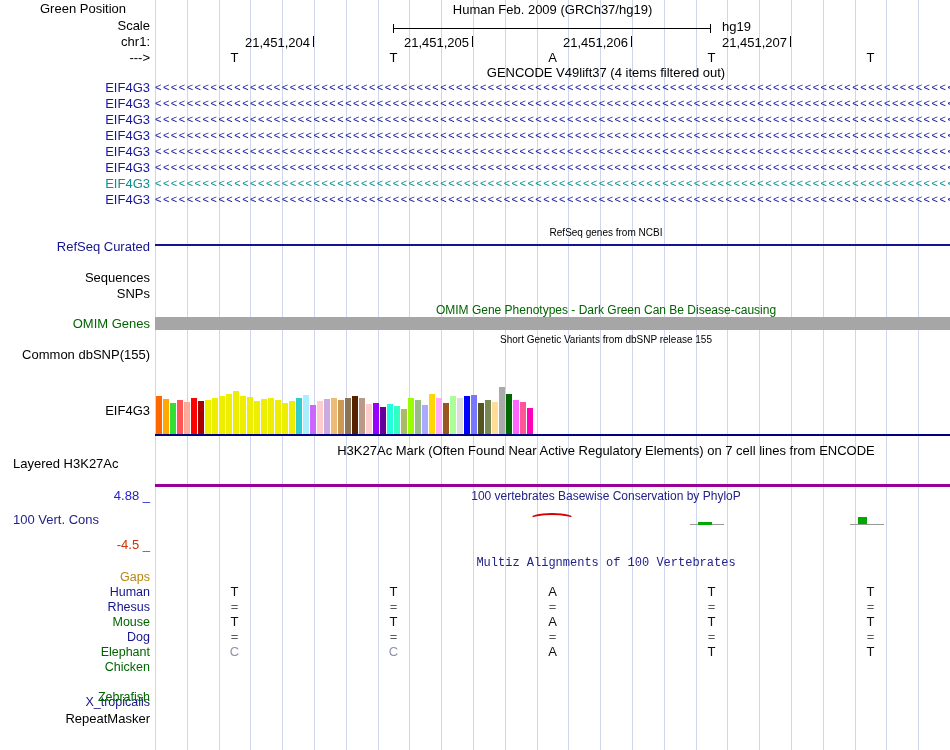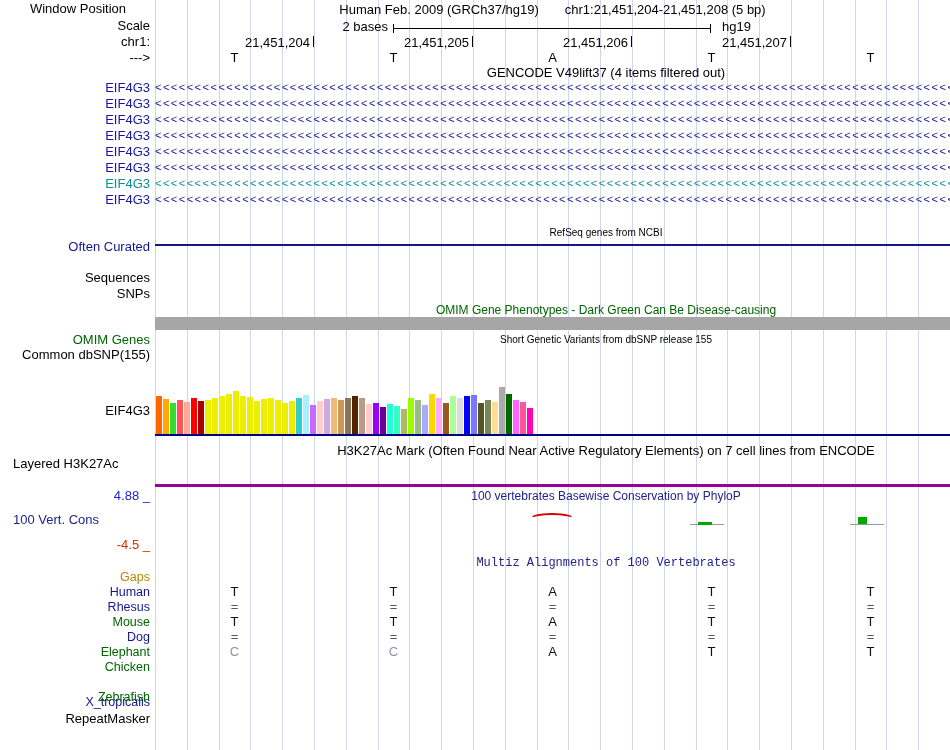--- a/index.html
+++ b/index.html
@@ -33,46 +33,44 @@
   .phylop-peak { position:absolute; left:529px; top:513px; width:46px; height:12px;
     border:2px solid transparent; border-radius:50%; }
   .abs { position:absolute; }
 </style>
 </head>
 <body>
 
 <div class="browser">
   <div class="grid"></div>
 
-  <div class="side-label" style="top:2px;width:126px">Window Position</div>
+  <div class="side-label" style="top:2px;width:126px">Green Position</div>
   <div class="header-line">
     <span>Human Feb. 2009 (GRCh37/hg19)</span>
-    <span>chr1:21,451,204-21,451,208 (5 bp)</span>
   </div>
 
   <div class="side-label" style="top:19px">Scale</div>
-  <div class="scale-text" style="top:19px">2 bases</div>
   <div class="scale-bar" style="top:24px;left:393px;width:318px"></div>
   <div class="abs" style="top:19px;left:722px">hg19</div>
 
   <div class="side-label" style="top:35px">chr1:</div>
   <div class="side-label" style="top:51px">---&gt;</div>
 
   <div class="center-title" style="top:66px">GENCODE V49lift37 (4 items filtered out)</div>
 
   <div class="center-title t10" style="top:227px">RefSeq genes from NCBI</div>
-  <div class="side-label" style="top: 240px; color: rgb(20, 20, 140);">Often Curated</div>
+  <div class="side-label" style="top: 240px; color: rgb(20, 20, 140);">RefSeq Curated</div>
   <div class="hline" style="top: 244px; height: 2px; background: rgb(20, 20, 140);"></div>
 
   <div class="side-label" style="top:271px">Sequences</div>
   <div class="side-label" style="top:287px">SNPs</div>
 
   <div class="center-title t12" style="top: 303px; color: rgb(0, 100, 0);">OMIM Gene Phenotypes - Dark Green Can Be Disease-causing</div>
   <div class="hline" style="top: 317px; height: 13px; background: rgb(166, 166, 166);"></div>
-  <div class="side-label" style="top: 333px; color: rgb(0, 100, 0);">OMIM Genes</div>
+  <div class="side-label" style="top: 317px; color: rgb(0, 100, 0);">OMIM Genes</div>
 
   <div class="center-title t10" style="top:334px">Short Genetic Variants from dbSNP release 155</div>
   <div class="side-label" style="top:348px">Common dbSNP(155)</div>
 
   <div class="side-label" style="top:404px">EIF4G3</div>
   <div class="gtex-chart">
       <div class="gtex-bar" style="height: 38px; background: rgb(255, 102, 0);"></div>
       <div class="gtex-bar" style="height: 35px; background: rgb(255, 170, 0);"></div>
       <div class="gtex-bar" style="height: 31px; background: rgb(51, 221, 51);"></div>
       <div class="gtex-bar" style="height: 34px; background: rgb(255, 85, 85);"></div>

